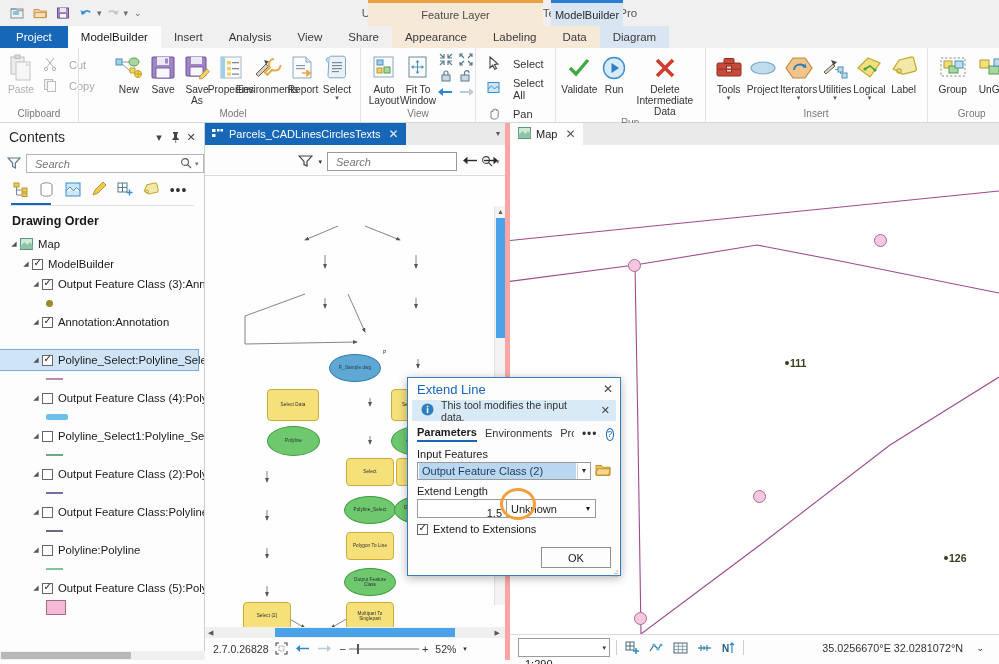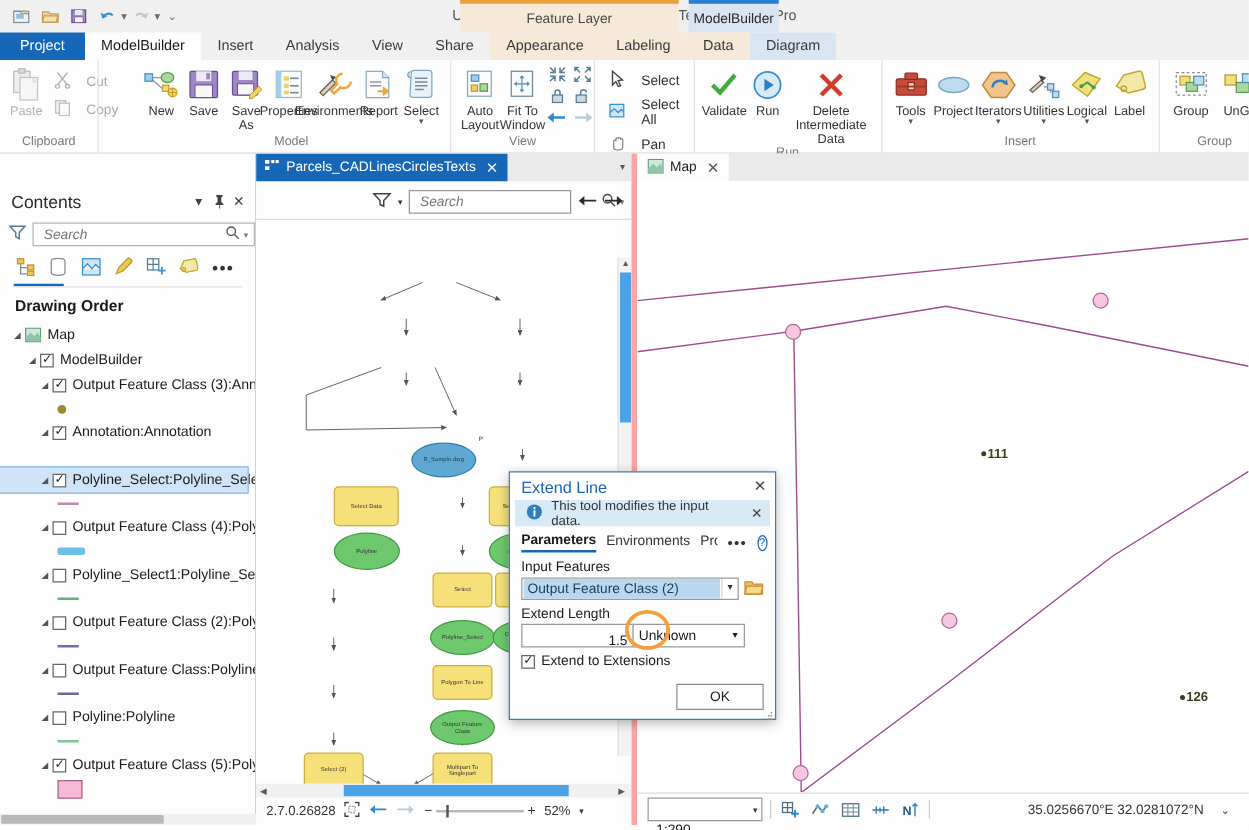--- a/index.html
+++ b/index.html
@@ -45,21 +45,21 @@
   .rbtn-sm .lbl { font-size:11px; color:#333; }
   .rcol-sm { display:flex; flex-direction:column; gap:1px; padding-top:1px; }
   .nav-arrows { display:flex; flex-direction:column; align-items:center; gap:1px; padding-top:2px; }
   .arrow-row { display:flex; gap:6px; align-items:center; }
 
   
   .main { display:flex; height:537px; }
 
   
   .contents { width:205px; background:#fdfdfd; border-right:1px solid #d0d0d0; display:flex; flex-direction:column; position:relative; }
-  .panel-hdr { height:28px; display:flex; align-items:center; padding:0 5px 0 9px;margin-top:24px; }
+  .panel-hdr { height:28px; display:flex; align-items:center; padding:0 5px 0 9px; }
   .panel-title { font-size:14px; color:#2a2a2a; flex:1; }
   .panel-hdr-btn { width:16px; height:16px; display:flex; align-items:center; justify-content:center; color:#444; cursor:pointer; font-size:11px; }
   .search-row { display:flex; align-items:center; gap:5px; padding:3px 8px 4px 7px; }
   .search-box { flex:1; height:19px; border:1px solid #b5b5b5; background:#fff; display:flex; align-items:center; padding:0 4px 0 6px; }
   .search-box input { border:0; outline:0; flex:1; font-size:11px; font-style:italic; color:#8c8c8c; font-family:"Liberation Sans",sans-serif; background:transparent; }
   .ctoolbar { display:flex; align-items:center; gap:9px; padding:4px 8px 2px 12px; }
   .ctool { width:17px; height:17px; display:flex; align-items:center; justify-content:center; cursor:pointer; }
   .ctoolbar-underline { height:2px; background:#1667b8; width:40px; margin:3px 0 0 11px; }
   .ctoolbar-rule { height:1px; background:#e0e0e0; margin:0 10px; }
   .drawing-order { font-size:12.5px; font-weight:bold; color:#1a1a1a; padding:8px 0 4px 12px; }

